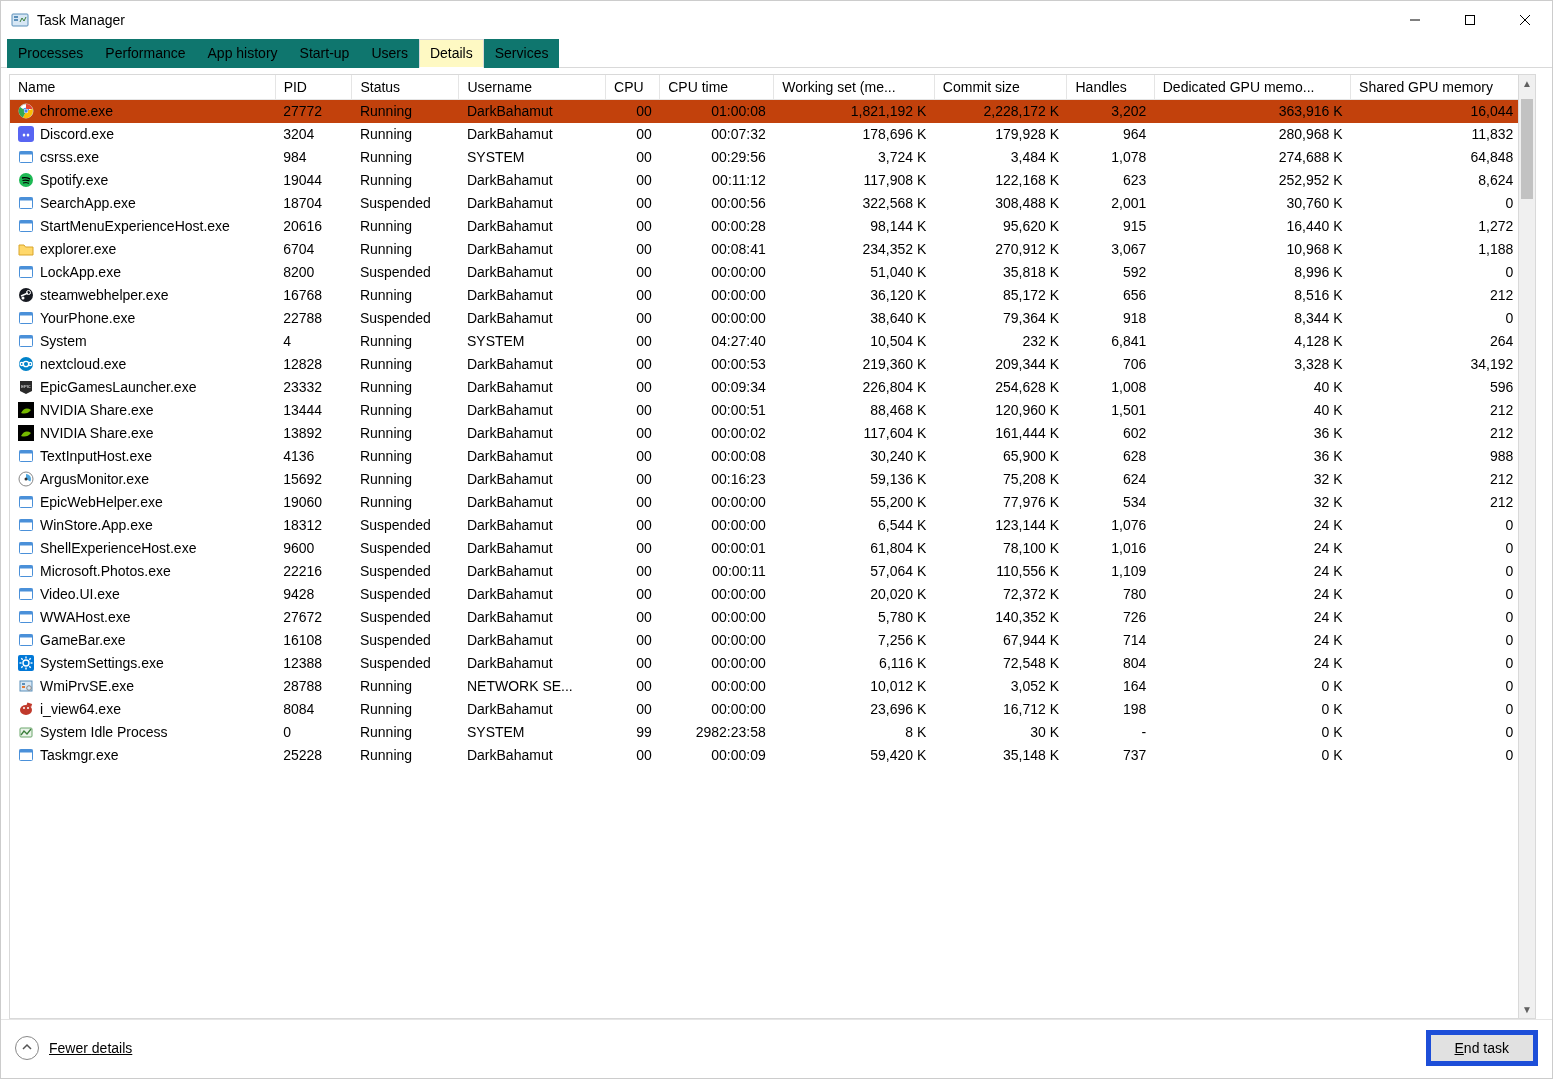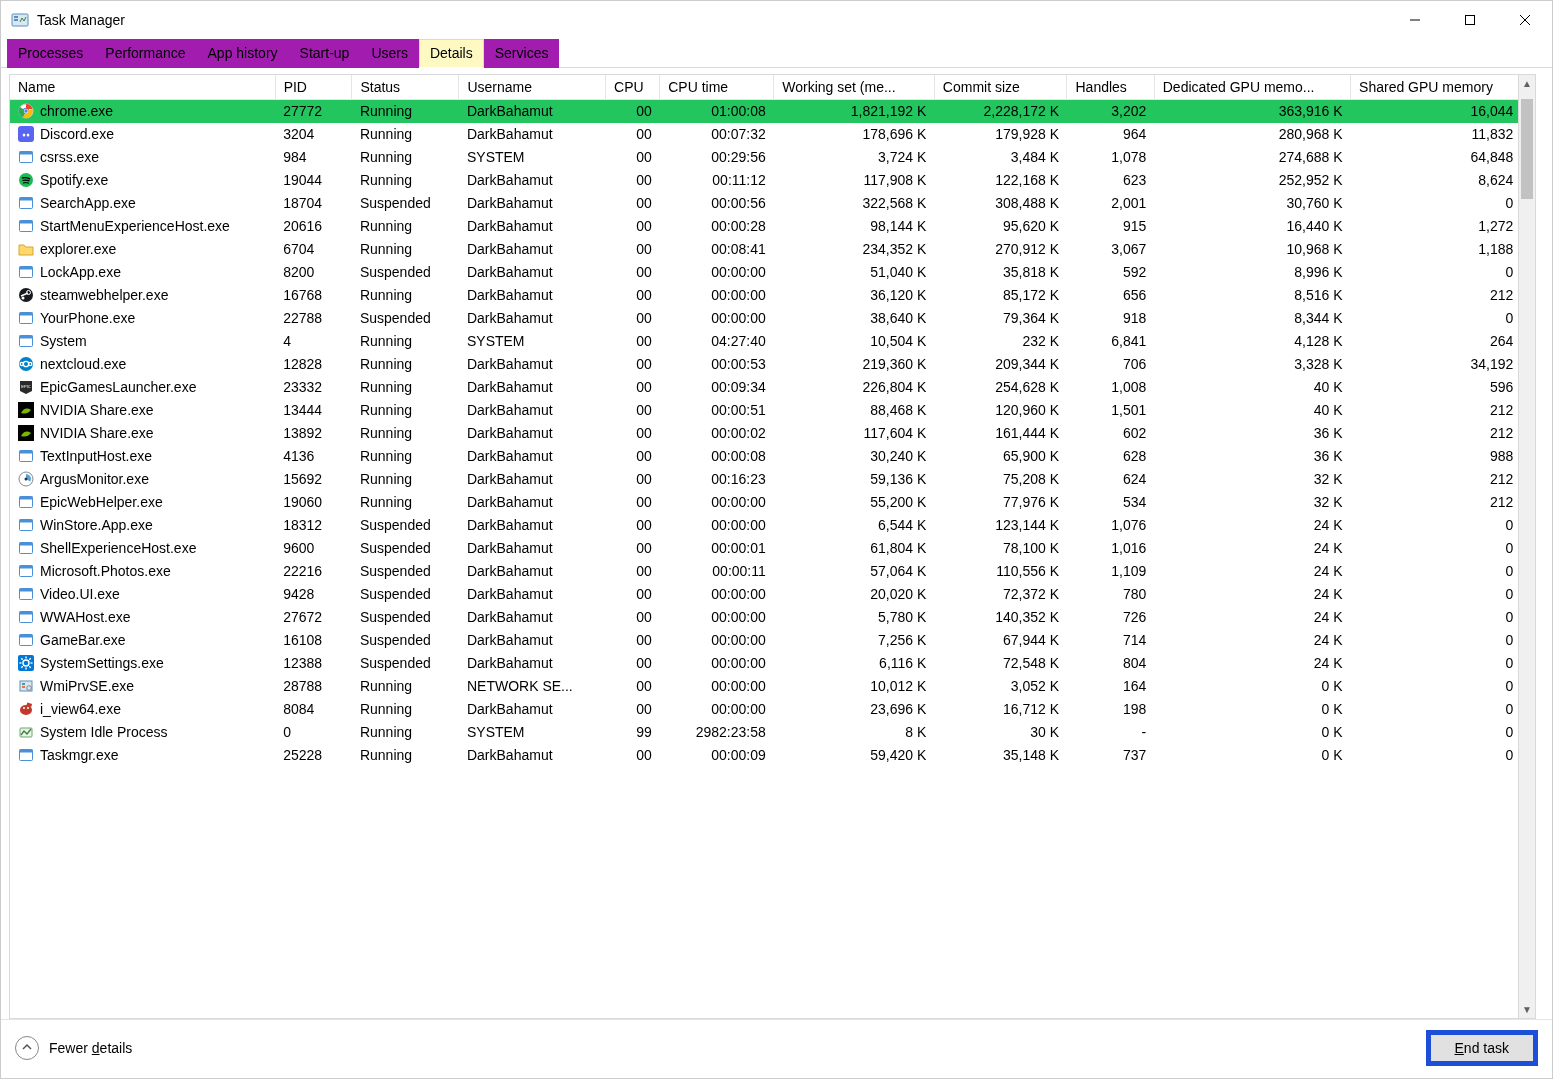--- a/index.html
+++ b/index.html
@@ -52,21 +52,21 @@
     display: flex;
     padding: 0 6px;
     border-bottom: 1px solid #d9d9d9;
     font-size: 14px;
   }
   .tab {
     padding: 5px 10px 6px 10px;
     border: 1px solid transparent;
     border-bottom: none;
     margin-bottom: -1px;
-    background: #a21caf;
+    background: #0f766e;
     margin-right: 0px;
   }
   .tab.active {
     background: #fef9c3;
     border-color: #d9d9d9;
     border-bottom: 1px solid #fff;
   }
   
   .tablewrap {
     flex: 1;
@@ -91,21 +91,21 @@
     white-space: nowrap;
   }
   .grid thead th.right { }
   .grid tbody td {
     padding: 2px 8px 2px 8px;
     white-space: nowrap;
     height: 23px;
   }
   .grid tbody td.right { text-align: right; }
   .grid tbody tr.selected td {
-    background: #22c55e;
+    background: #c2410c;
   }
   .namecell { display: flex; align-items: center; gap: 6px; }
   .proc-icon {
     width: 16px; height: 16px; flex: 0 0 16px;
     display: inline-flex; align-items: center; justify-content: center;
     border-radius: 2px;
     font-size: 11px;
   }
   .scrollbar {
     position: absolute; right: 0; top: 0; bottom: 0; width: 17px;
@@ -124,21 +124,21 @@
   .scroll-arrow.up { top: 0; }
   .scroll-arrow.down { bottom: 0; }
   
   .footer {
     display: flex;
     align-items: center;
     padding: 10px 14px 12px 14px;
     border-top: 1px solid #e5e5e5;
   }
   .fewer {
-    display: flex; align-items: center; gap: 10px; font-size: 14px;
+    display: flex; align-items: center; gap: 10px; font-size: 14px; text-decoration: underline;
   }
   .chev-circle {
     width: 24px; height: 24px; border: 1px solid #888; border-radius: 50%;
     display: flex; align-items: center; justify-content: center;
     font-size: 12px; color: #555;
   }
   .endtask {
     margin-left: auto;
     padding: 5px 24px;
     border: 5px solid #1d4ed8;

